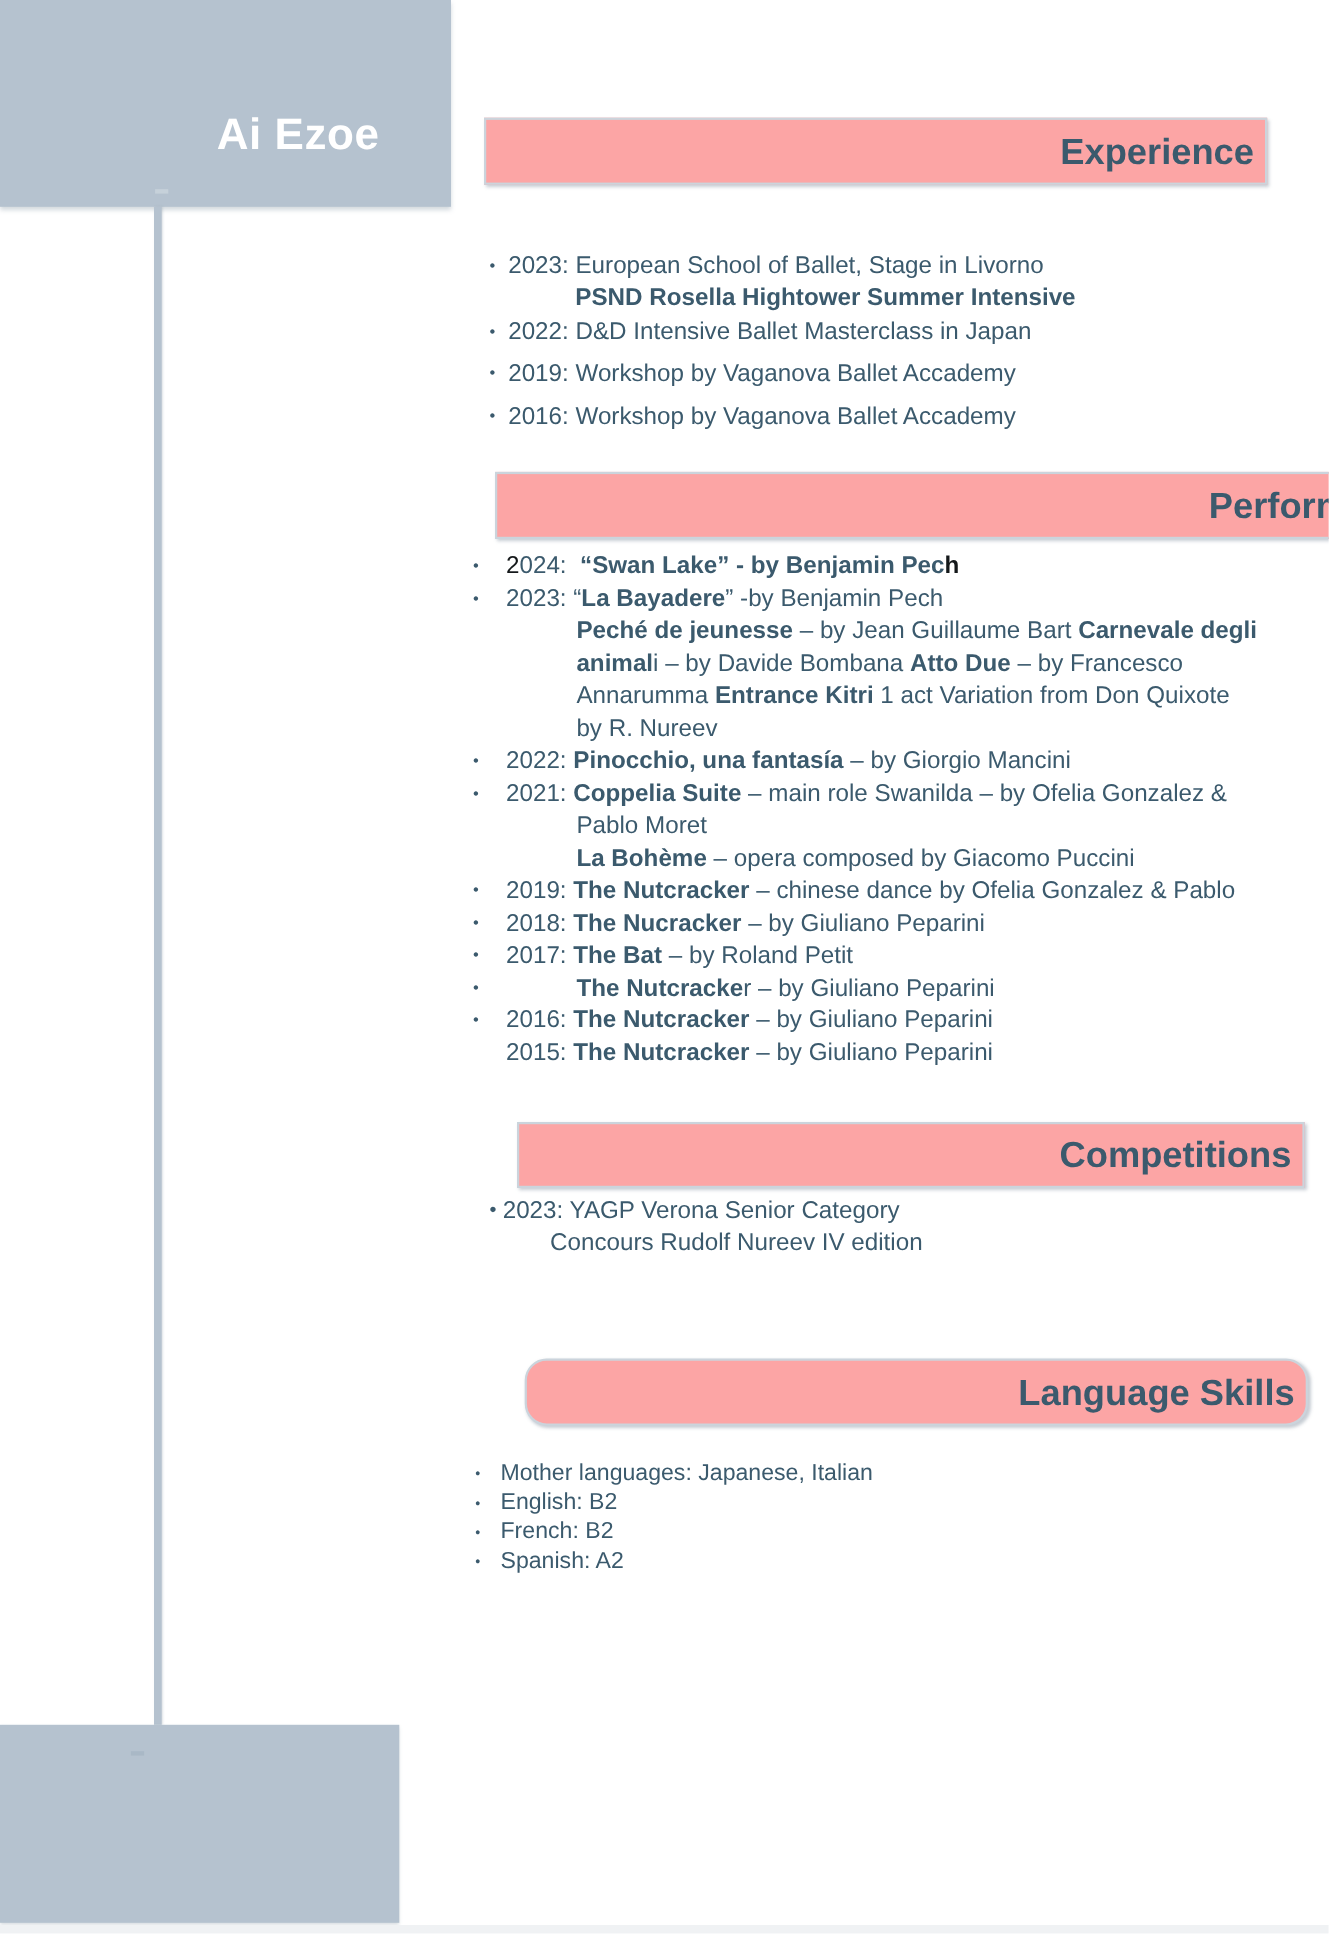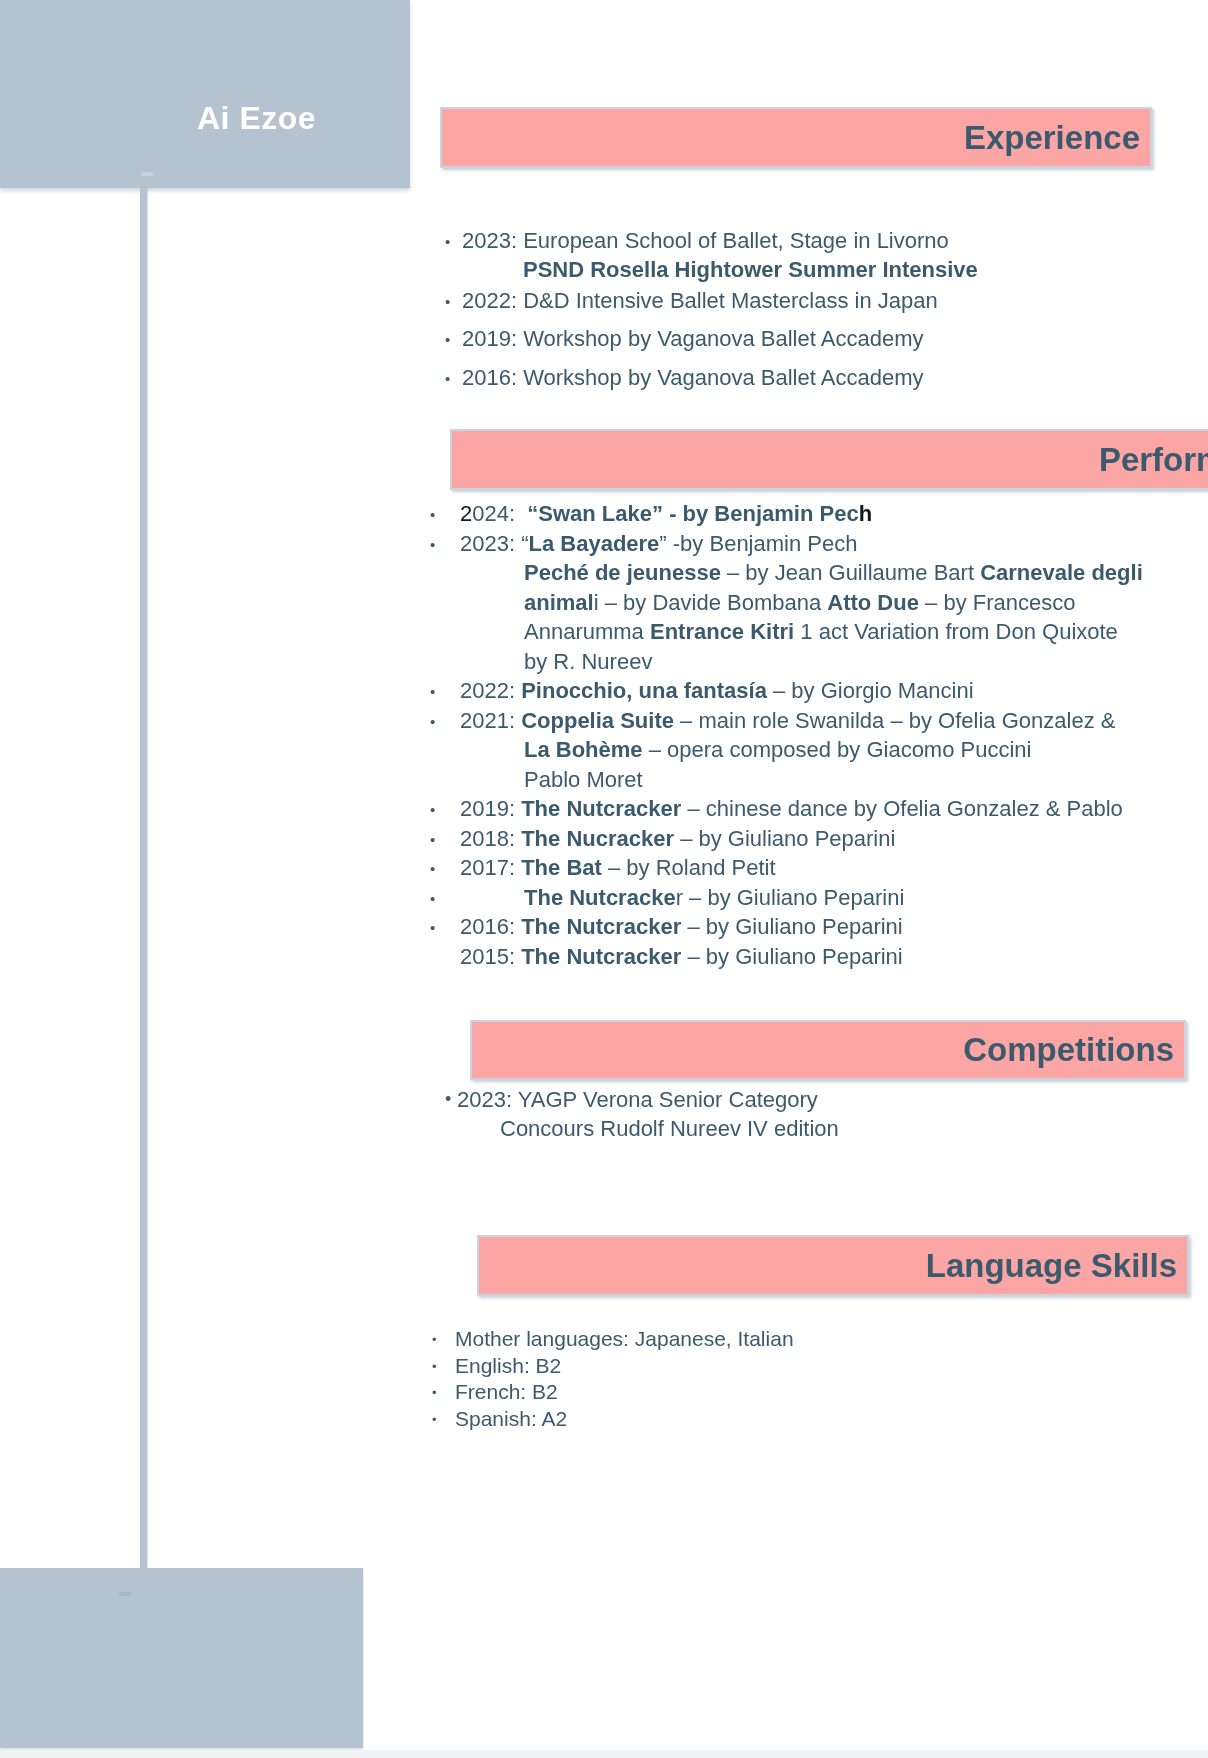--- a/index.html
+++ b/index.html
@@ -34,41 +34,41 @@
   .dash-top{
     position:absolute;left:141px;top:172px;width:12px;height:4px;
     background:#c6d1da;
   }
   .dash-bottom{
     position:absolute;left:119px;top:1592px;width:12px;height:4px;
     background:#a9b8c6;
   }
   .name{
     position:absolute;left:197px;top:100px;
-    font-size:32px;font-weight:700;color:#ffffff;letter-spacing:.5px;
+    font-size:40px;font-weight:700;color:#ffffff;letter-spacing:.5px;
     white-space:nowrap;
   }
   
   .secbox{
     position:absolute;
     background:#fca5a5;
     border:2px solid #cbd4dc;
     box-shadow:2px 2px 3px rgba(130,145,160,.45);
     display:flex;align-items:center;justify-content:flex-end;
     box-sizing:border-box;
     padding-right:10px;
   }
   .secbox .sectitle{
     font-size:33px;font-weight:700;color:#3b5a6d;
     white-space:nowrap;
   }
   #box-experience{left:440px;top:107px;width:712px;height:61px;}
   #box-performances{left:450px;top:429px;width:881px;height:61px;}
   #box-competitions{left:470px;top:1020px;width:716px;height:60px;}
-  #box-languages{left:477px;top:1235px;width:712px;height:61px;}
+  #box-languages{left:477px;top:1235px;width:712px;height:61px;border-radius:20px;}
   
   .list{position:absolute;}
   .line{position:relative;white-space:pre-wrap;}
   .line .b{font-weight:700;}
   .line .k{color:#14181a;}
   .bullet{position:absolute;top:1px;font-size:15px;line-height:inherit;}
   #exp-list{left:420px;top:226px;width:770px;font-size:22px;line-height:29px;}
   #exp-list .ind0{padding-left:42px;}
   #exp-list .ind2{padding-left:103px;font-weight:bold;}
   #exp-list .bullet{left:25px;}
@@ -114,22 +114,22 @@
   </div>
   <div class="list" id="perf-list">
       <div class="line ind0"><span class="bullet">•</span><span class="k">2</span><span>024:  </span><span class="b">“Swan Lake” - by Benjamin Pec</span><span class="b k">h</span></div>
       <div class="line ind0"><span class="bullet">•</span><span>2023: “</span><span class="b">La Bayadere</span><span>” -by Benjamin Pech</span></div>
       <div class="line ind1"><span class="b">Peché de jeunesse</span><span> – by Jean Guillaume Bart </span><span class="b">Carnevale degli</span></div>
       <div class="line ind1"><span class="b">animal</span><span>i – by Davide Bombana </span><span class="b">Atto Due</span><span> – by Francesco</span></div>
       <div class="line ind1"><span>Annarumma </span><span class="b">Entrance Kitri</span><span> 1 act Variation from Don Quixote</span></div>
       <div class="line ind1"><span>by R. Nureev</span></div>
       <div class="line ind0"><span class="bullet">•</span><span>2022: </span><span class="b">Pinocchio, una fantasía</span><span> – by Giorgio Mancini</span></div>
       <div class="line ind0"><span class="bullet">•</span><span>2021: </span><span class="b">Coppelia Suite</span><span> – main role Swanilda – by Ofelia Gonzalez &amp;</span></div>
+      <div class="line ind1"><span>Pablo Moret</span></div>
       <div class="line ind1"><span class="b">La Bohème</span><span> – opera composed by Giacomo Puccini</span></div>
-      <div class="line ind1"><span>Pablo Moret</span></div>
       <div class="line ind0"><span class="bullet">•</span><span>2019: </span><span class="b">The Nutcracker</span><span> – chinese dance by Ofelia Gonzalez &amp; Pablo</span></div>
       <div class="line ind0"><span class="bullet">•</span><span>2018: </span><span class="b">The Nucracker</span><span> – by Giuliano Peparini</span></div>
       <div class="line ind0"><span class="bullet">•</span><span>2017: </span><span class="b">The Bat</span><span> – by Roland Petit</span></div>
       <div class="line ind1"><span class="bullet">•</span><span class="b">The Nutcracke</span><span>r – by Giuliano Peparini</span></div>
       <div class="line ind0"><span class="bullet">•</span><span>2016: </span><span class="b">The Nutcracker</span><span> – by Giuliano Peparini</span></div>
       <div class="line ind0"><span>2015: </span><span class="b">The Nutcracker</span><span> – by Giuliano Peparini</span></div>
     </div>
 
   <div class="secbox" id="box-competitions">
     <span class="sectitle">Competitions</span>

